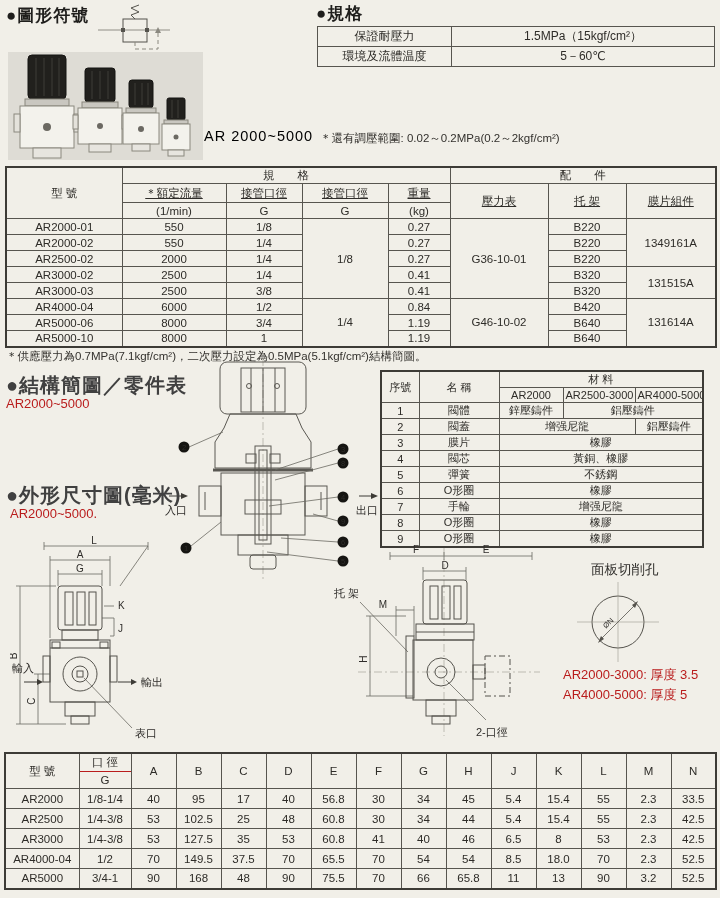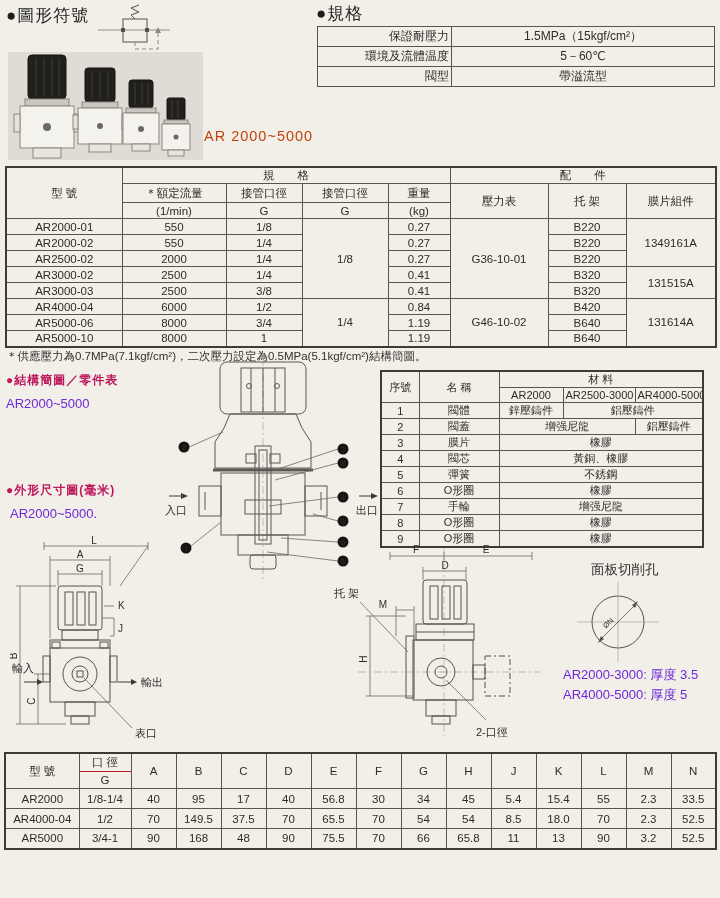--- a/index.html
+++ b/index.html
@@ -1,33 +1,33 @@
 <!DOCTYPE html>
 <html><head>
 <meta charset="utf-8">
 <style>
   html,body{margin:0;padding:0;background:#e8e6e0;}
   .page{position:relative;width:720px;height:898px;background:#f1efe8;
         font-family:"Liberation Sans","DejaVu Sans",sans-serif;color:#2f2d2a;overflow:hidden;}
   .abs{position:absolute;}
-  .sec-title{font-size:17px;font-weight:normal;color:#1f1e1c;letter-spacing:1px;white-space:nowrap;}
-  .sec-title-sm{font-size:12px;font-weight:bold;color:#be185d;letter-spacing:1px;white-space:nowrap;}
-  .range{font-size:13px;color:#6d28d9;white-space:nowrap;}
+  .sec-title{font-size:17px;font-weight:bold;color:#1f1e1c;letter-spacing:1px;white-space:nowrap;}
+  .sec-title-sm{font-size:20px;font-weight:bold;color:#404040;letter-spacing:1px;white-space:nowrap;}
+  .range{font-size:13px;color:#b91c1c;white-space:nowrap;}
   .note{font-size:11.5px;color:#33312d;white-space:nowrap;}
-  .photo-label{font-size:14.5px;color:#c2410c;letter-spacing:1px;white-space:nowrap;}
+  .photo-label{font-size:14.5px;color:#000000;letter-spacing:1px;white-space:nowrap;}
   table.tbl{border-collapse:collapse;table-layout:fixed;}
   table.tbl td{border:1px solid #57554f;padding:0 2px;text-align:center;vertical-align:middle;
                white-space:nowrap;overflow:hidden;color:#2e2c28;}
   .tbl-spec{font-size:12px;}
   .tbl-spec td{border:none;border-bottom:1px solid #57554f;height:19px;}
   .tbl-spec tr:first-child td{border-top:1px solid #57554f;}
-  .tbl-spec td.lbl{border-right:1px solid #57554f;text-align:right;}
+  .tbl-spec td.lbl{border-right:1px solid #57554f;}
   .tbl-main{font-size:11.5px;border:2px solid #3d3b36;}
   .tbl-main tr{height:16px;}
-  .tbl-main tr.h18{height:19px;}
+  .tbl-main tr.h18{height:19px;text-decoration:underline;}
   .tbl-parts{font-size:11px;border:2px solid #3d3b36;}
   .tbl-parts tr{height:15px;}
   .tbl-dim{font-size:11.5px;border:2px solid #3d3b36;}
   .tbl-dim tr{height:20px;}
   .tbl-dim tr.hdr{height:34px;}
   .pd-top{border-bottom:1px solid #b91c1c;height:17px;line-height:17px;font-family:Liberation Serif, serif;}
   .pd-bot{height:16px;line-height:16px;}
   svg text{fill:#2f2d2a;}
 </style>
 </head>
@@ -107,26 +107,23 @@
       </colgroup>
     <tbody>
         <tr>
           <td class="lbl">保證耐壓力</td>
           <td>1.5MPa（15kgf/cm²）</td>
         </tr>
     <tr>
           <td class="lbl">環境及流體温度</td>
           <td>5－60℃</td>
         </tr>
-    <tr>
-          <td class="lbl">閥型</td>
-          <td>帶溢流型</td>
-        </tr>
   </tbody>
     </table>
+  <div class="abs note" style="left:320px;top:131px">＊還有調壓範圍:  0.02～0.2MPa(0.2～2kgf/cm²)</div>
 
   <table class="tbl tbl-main abs" style="left:5px;top:166px;width:710px">
     <colgroup>
         <col style="width:116px">
         <col style="width:104px">
         <col style="width:76px">
         <col style="width:86px">
         <col style="width:62px">
         <col style="width:98px">
         <col style="width:78px">
@@ -521,20 +518,54 @@
           <td>30</td>
           <td>34</td>
           <td>45</td>
           <td>5.4</td>
           <td>15.4</td>
           <td>55</td>
           <td>2.3</td>
           <td>33.5</td>
         </tr>
     <tr>
+          <td>AR2500</td>
+          <td>1/4-3/8</td>
+          <td>53</td>
+          <td>102.5</td>
+          <td>25</td>
+          <td>48</td>
+          <td>60.8</td>
+          <td>30</td>
+          <td>34</td>
+          <td>44</td>
+          <td>5.4</td>
+          <td>15.4</td>
+          <td>55</td>
+          <td>2.3</td>
+          <td>42.5</td>
+        </tr>
+    <tr>
+          <td>AR3000</td>
+          <td>1/4-3/8</td>
+          <td>53</td>
+          <td>127.5</td>
+          <td>35</td>
+          <td>53</td>
+          <td>60.8</td>
+          <td>41</td>
+          <td>40</td>
+          <td>46</td>
+          <td>6.5</td>
+          <td>8</td>
+          <td>53</td>
+          <td>2.3</td>
+          <td>42.5</td>
+        </tr>
+    <tr>
           <td>AR4000-04</td>
           <td>1/2</td>
           <td>70</td>
           <td>149.5</td>
           <td>37.5</td>
           <td>70</td>
           <td>65.5</td>
           <td>70</td>
           <td>54</td>
           <td>54</td>

